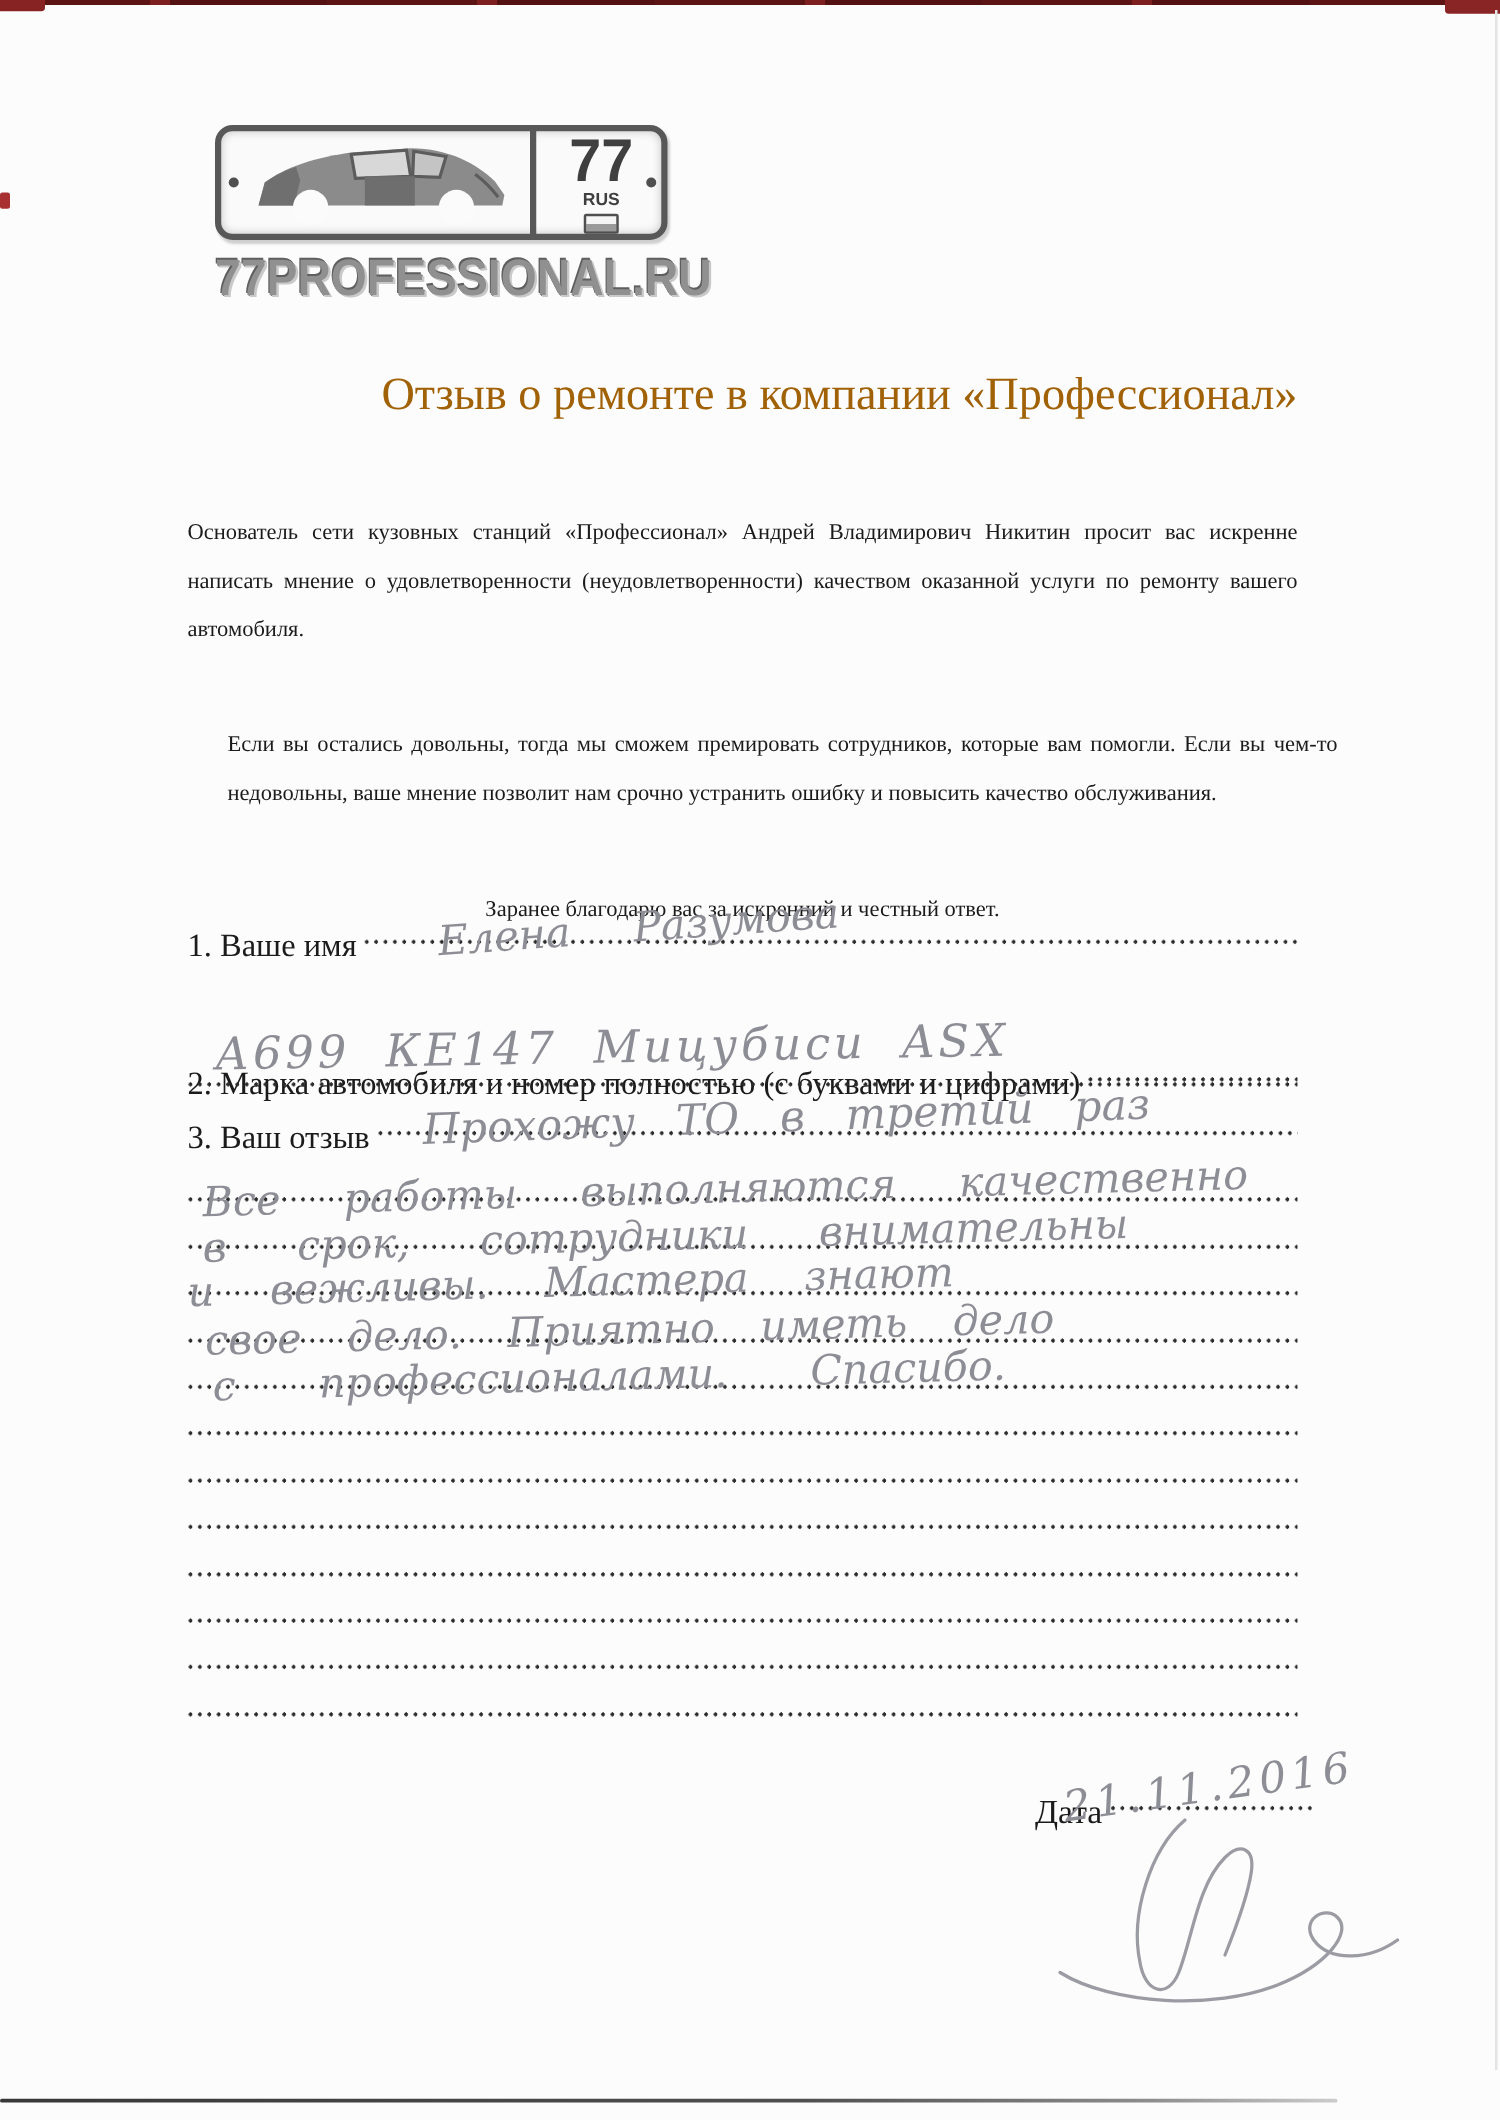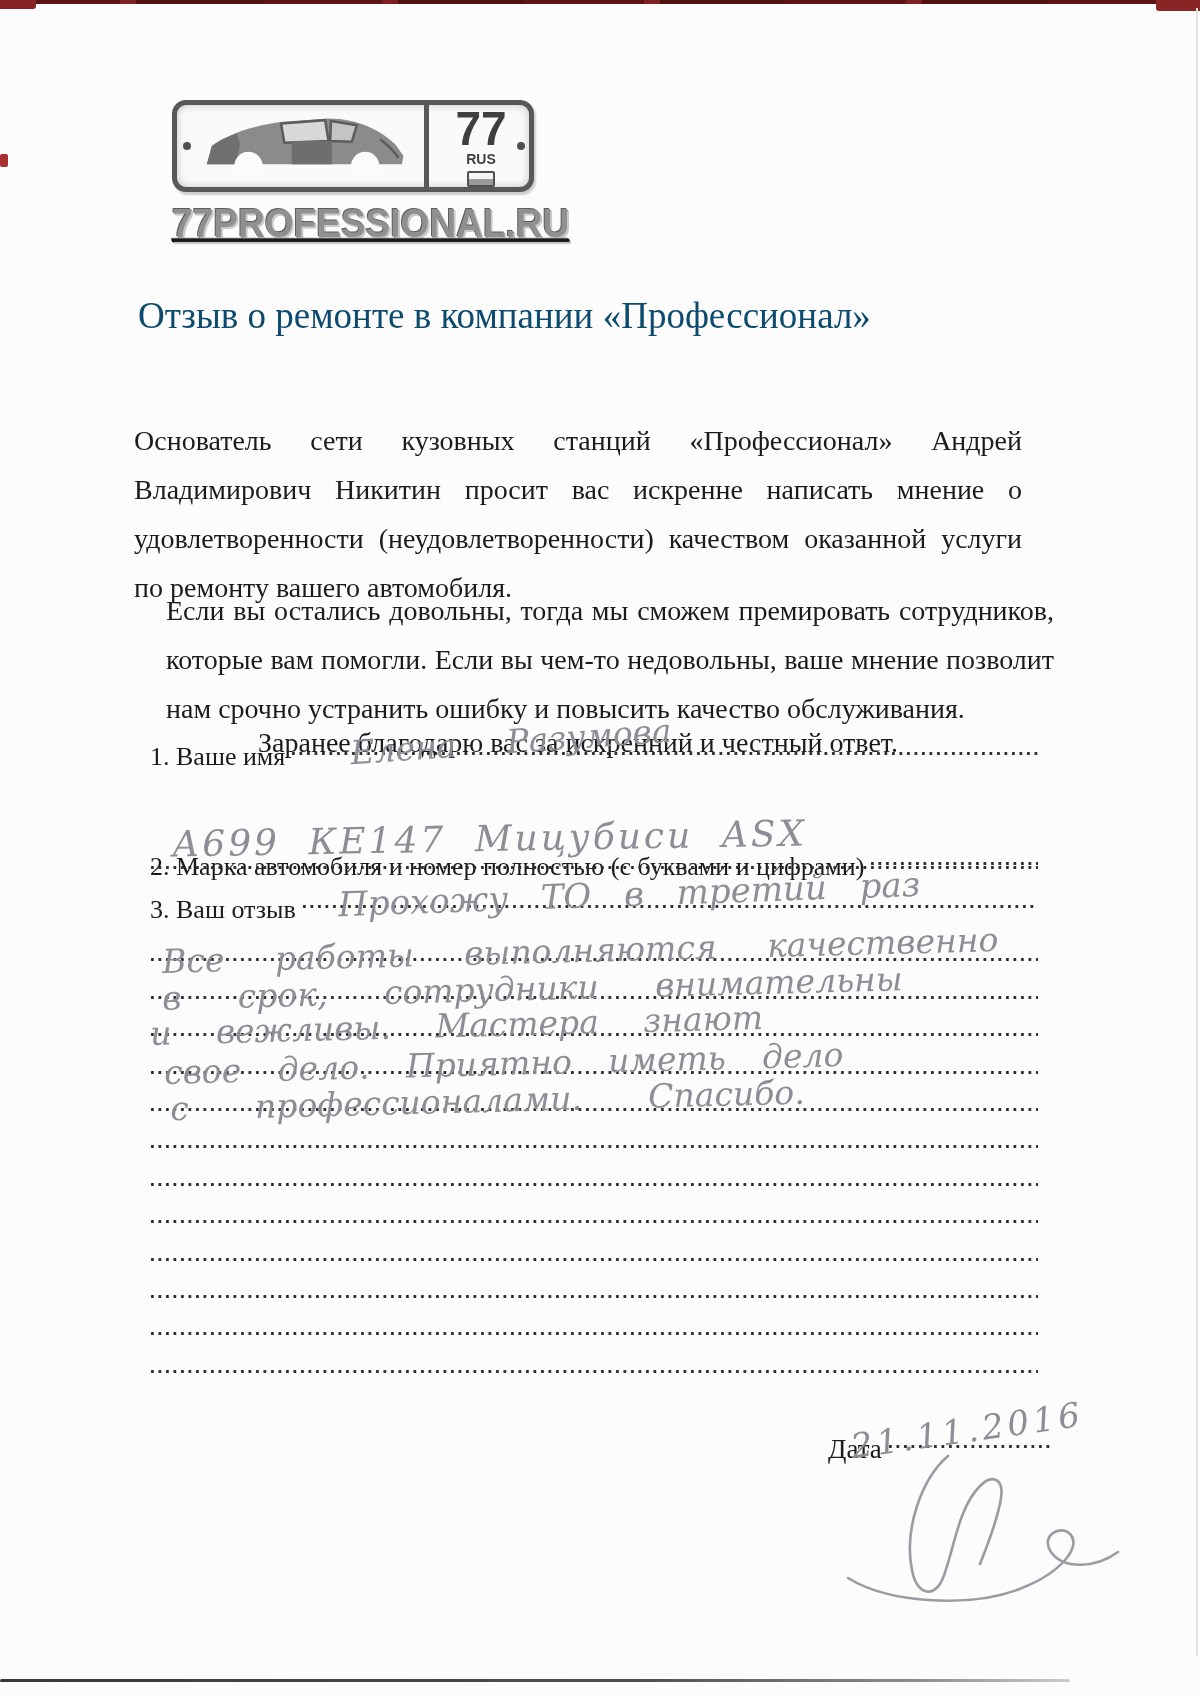--- a/index.html
+++ b/index.html
@@ -12,42 +12,42 @@
   .scan-top-strip{position:absolute;top:0;left:0;width:1200px;height:4px;
     background:repeating-linear-gradient(90deg,#5d1414 0 120px,#7e2020 120px 136px,#541111 136px 262px);}
   .corner-red-left{position:absolute;top:0;left:0;width:36px;height:9px;background:#872323;border-radius:0 0 3px 0;}
   .corner-red-right{position:absolute;top:0;right:0;width:44px;height:11px;background:#8a2525;border-radius:0 0 0 3px;}
   .edge-left-dash{position:absolute;left:0;top:154px;width:8px;height:13px;background:#a83030;border-radius:2px;}
   .edge-right-line{position:absolute;right:2px;top:8px;bottom:40px;width:2px;background:#e3e3e3;}
   .scan-bottom-line{position:absolute;left:0;bottom:14px;width:1070px;height:3px;border-radius:2px;
     background:linear-gradient(90deg,#383838 0%,#4f4f4f 60%,#8d8d8d 86%,#cccccc 100%);}
 
   
-  .logo-wrap{position:absolute;left:172px;top:100px;width:380px;text-decoration:underline;}
+  .logo-wrap{position:absolute;left:172px;top:100px;width:380px;}
   .plate{position:relative;width:352px;height:82px;border:5px solid #585858;border-radius:14px;
     background:#fafafa;box-shadow:inset 0 0 8px rgba(0,0,0,.22), 2px 3px 2px rgba(0,0,0,.18);}
   .plate-car{position:absolute;left:18px;top:6px;width:222px;height:70px;}
   .plate-divider{position:absolute;right:100px;top:-5px;bottom:-5px;width:5px;background:#585858;}
   .plate-right{position:absolute;right:0;top:0;width:96px;height:100%;display:flex;flex-direction:column;align-items:center;justify-content:center;}
   .plate-num{font-family:"Liberation Sans",sans-serif;font-weight:bold;font-size:46px;line-height:44px;color:#3f3f3f;transform:scaleY(1.05);}
   .plate-rus-row{display:flex;align-items:center;gap:4px;margin-top:1px;flex-direction:column;}
   .plate-rus{font-family:"Liberation Sans",sans-serif;font-weight:bold;font-size:14px;color:#3f3f3f;}
   .plate-flag{width:24px;height:12px;border:2px solid #4f4f4f;border-radius:2px;
     background:linear-gradient(180deg,#f5f5f5 0 50%,#9a9a9a 50% 100%);}
   .screw{position:absolute;width:8px;height:8px;border-radius:50%;background:#4f4f4f;top:50%;margin-top:-4px;}
   .screw.left{left:6px;}
   .screw.right{right:4px;}
   .site-url{margin-top:8px;font-family:"Liberation Sans",sans-serif;font-weight:bold;font-size:39px;
     letter-spacing:0px;color:#909090;transform:scaleX(.95) scaleY(1.05);transform-origin:left top;white-space:nowrap;
     text-shadow:-1px -1px 0 #5e5e5e, 2px 2px 0 #c9c9c9, 1px 1px 0 #7a7a7a;}
 
   
-  .page-title{position:absolute;left:138px;top:294px;width:888px;text-align:left;
-    font-size:37px;color:#0c4a6e;}
-  .para{position:absolute;left:134px;width:888px;font-size:28px;line-height:49px;text-align:justify;}
+  .page-title{position:absolute;left:150px;top:294px;width:888px;text-align:right;
+    font-size:37px;color:#a16207;}
+  .para{position:absolute;left:150px;width:888px;font-size:18px;line-height:39px;text-align:justify;}
   .para.p1{top:388px;}
   .para.p2{top:558px;margin-left:32px;}
   .para.p3{top:690px;text-align:center;}
 
   
   .dots{height:5px;background-image:radial-gradient(circle at 2.5px 2.5px,#2c2c2c 1.45px,rgba(0,0,0,0) 1.65px);
     background-size:7.5px 5px;background-repeat:repeat-x;}
 
   .fieldrow{position:absolute;left:150px;width:888px;display:flex;align-items:center;}
   .fieldrow .label{font-size:26px;white-space:nowrap;}

